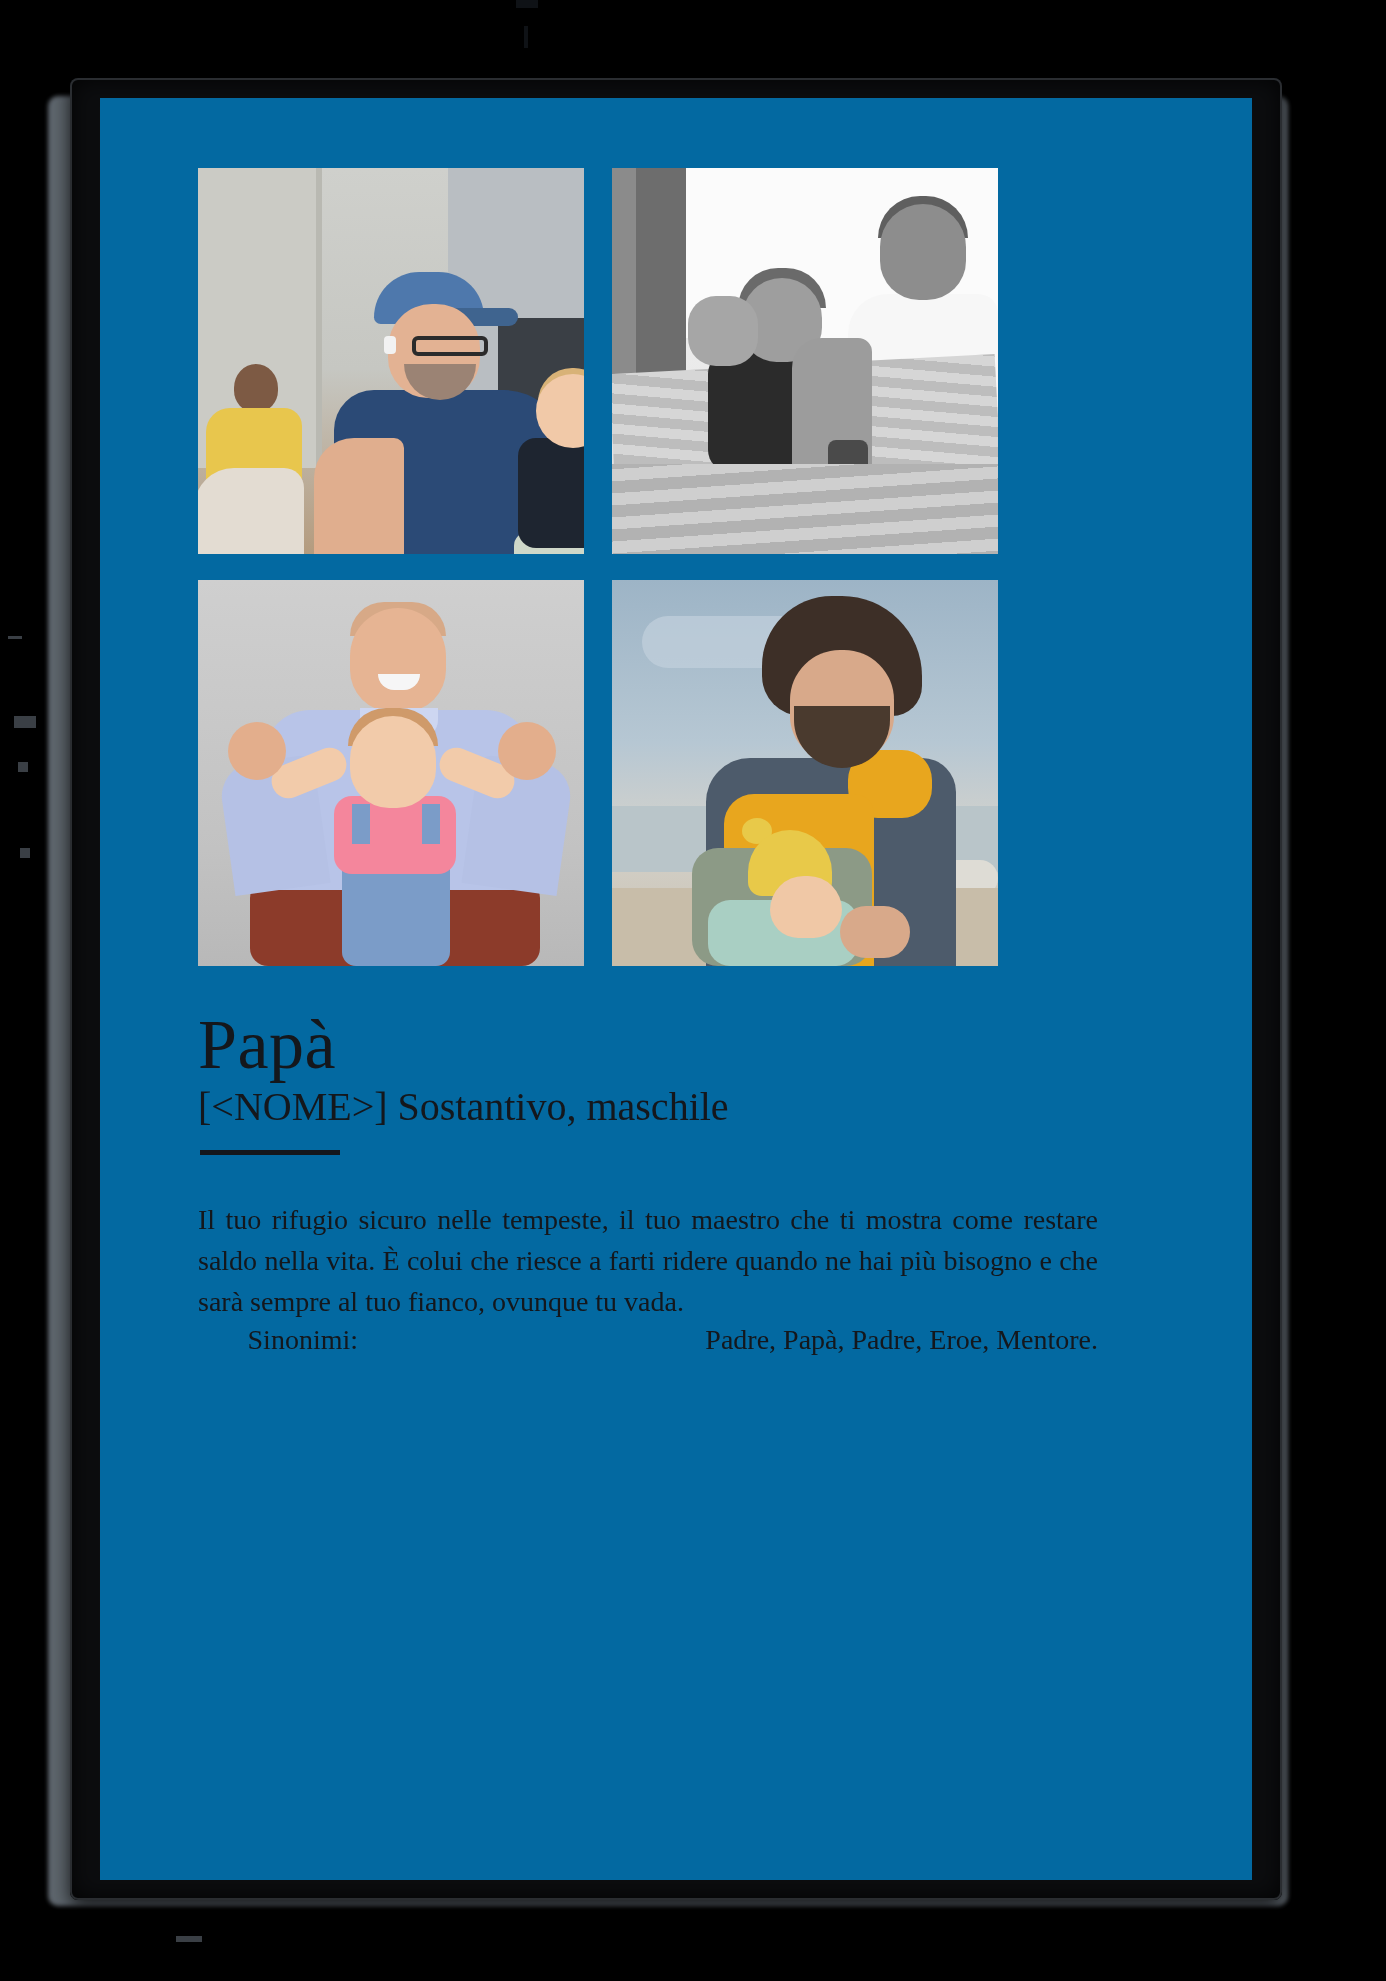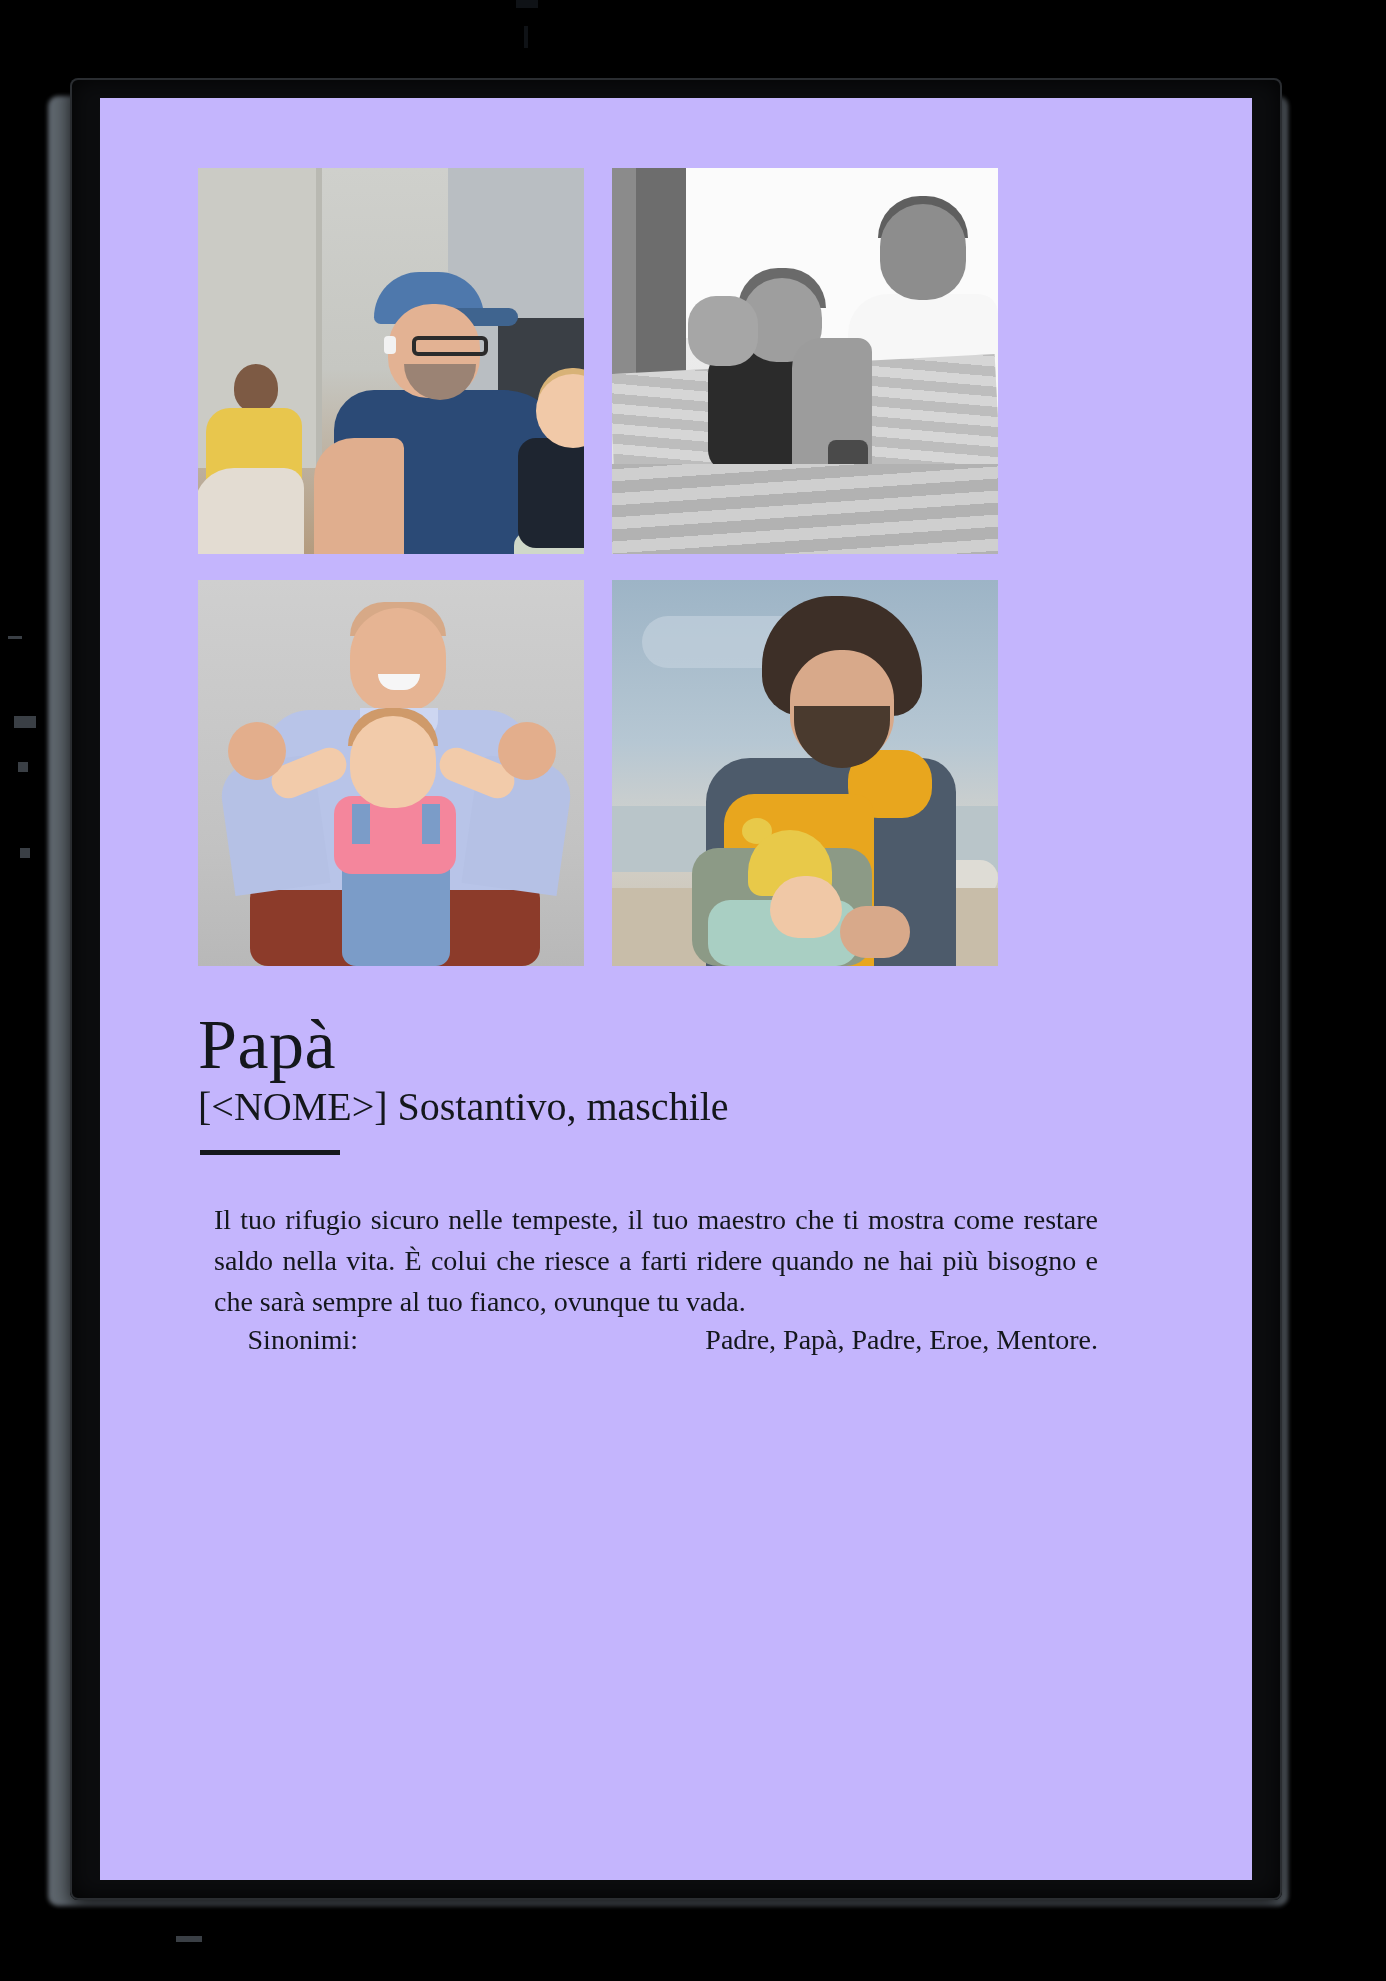--- a/index.html
+++ b/index.html
@@ -62,21 +62,21 @@
     pointer-events: none;
   }
 
   
   .poster {
     position: absolute;
     left: 30px;
     top: 20px;
     width: 1152px;
     height: 1782px;
-    background: #c4b5fd;
+    background: #0369a1;
     overflow: hidden;
   }
 
   
   .photo-grid {
     position: absolute;
     left: 98px;
     top: 70px;
     width: 900px;
     display: grid;
@@ -207,21 +207,21 @@
     height: 5px;
     background: #14171c;
     margin: 22px 0 0 2px;
   }
   .definition {
     font-family: "Liberation Serif", serif;
     font-size: 28px;
     line-height: 41px;
     text-align: justify;
     text-justify: inter-word;
-    margin: 44px 0 0 16px;
+    margin: 44px 0 0 0;
   }
   .syn-row {
     display: flex;
     font-family: "Liberation Serif", serif;
     font-size: 28px;
     line-height: 36px;
     text-align: right;
   }
   .syn-label { width: 160px; }
   .syn-values { flex: 1; }

